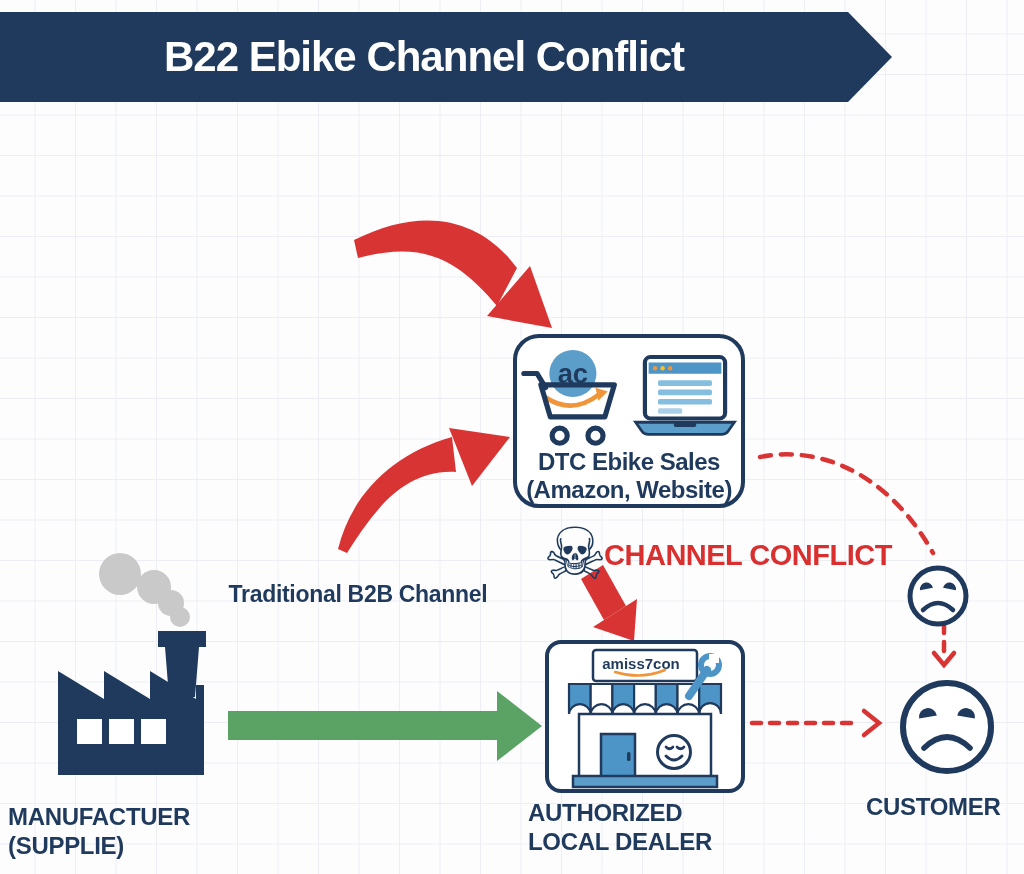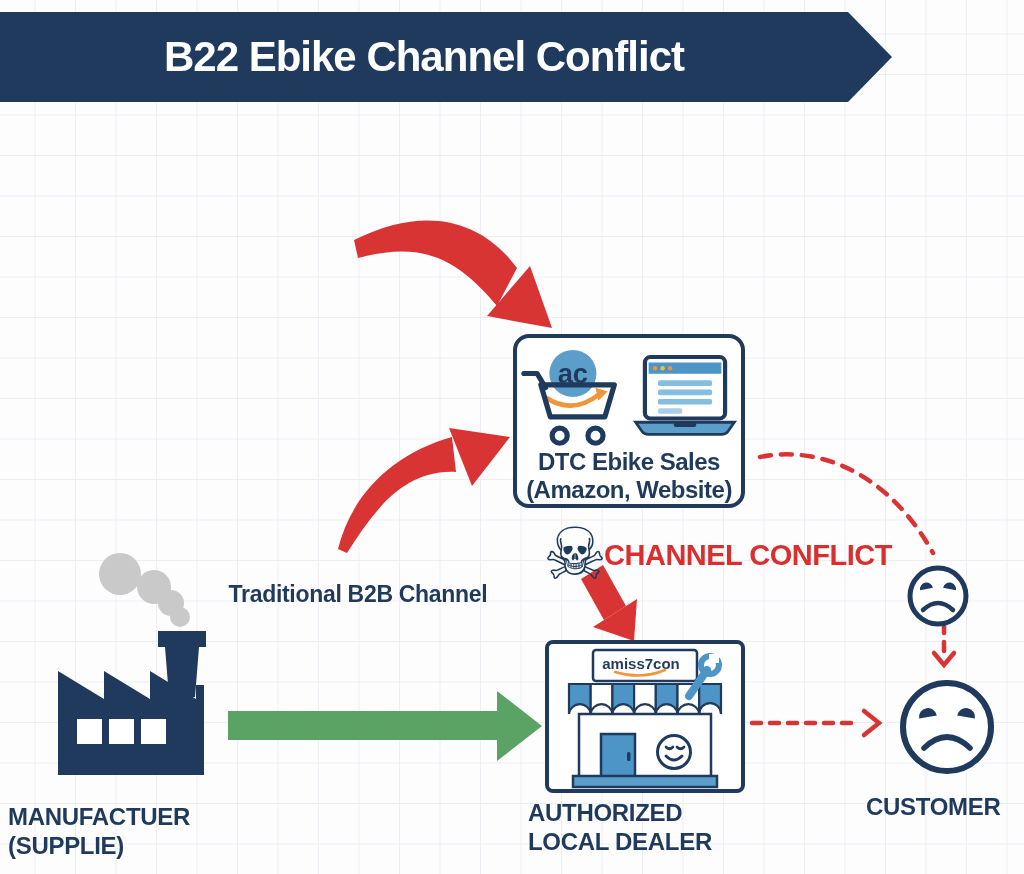--- a/index.html
+++ b/index.html
@@ -21,29 +21,29 @@
     filter: drop-shadow(0 2px 2px rgba(30,40,60,.3));
     z-index: 4;
   }
   .banner-title {
     position: absolute; left: 0; top: 0; width: 848px; height: 90px;
     line-height: 90px; text-align: center; color: #ffffff;
     font-size: 42px; font-weight: bold; letter-spacing: -1px;
   }
   .arrow-layer { left: 0; top: 0; width: 1024px; height: 874px; z-index: 2; }
   .box {
-    background: #ffffff; border: 4px solid #1f3a5c; border-radius: 16px;
+    background: #ffffff; border: 4px solid #1f3a5c; border-radius: 26px;
     z-index: 3; display: flex; flex-direction: column; align-items: center; justify-content: flex-end;
   }
   .dtc-box { left: 513px; top: 334px; width: 232px; height: 174px; padding-top: 10px; }
   .dtc-icons { display: flex; align-items: center; gap: 6px; height: 100px; }
   .dtc-text { text-align: center; font-weight: bold; font-size: 24px;
     letter-spacing: -0.5px; line-height: 28px; color: #1f3a5c; }
   .dealer-box { left: 545px; top: 640px; width: 200px; height: 153px;
-    border-radius: 8px; justify-content: center; }
+    border-radius: 16px; justify-content: center; }
   .skull { left: 533px; top: 512px; width: 84px; height: 84px;
     font-family: "DejaVu Sans", sans-serif; font-size: 72px; line-height: 84px;
     text-align: center; color: #1f3a5c; z-index: 3; }
   .conflict-title { left: 604px; top: 539px; width: 288px; text-align: center;
     font-size: 29px; font-weight: 800; letter-spacing: -0.5px; color: #d92f2f; z-index: 3; }
   .conflict-sub { left: 596px; top: 573px; width: 300px; text-align: center;
     font-size: 23px; font-weight: bold; letter-spacing: -0.3px; color: #1f3a5c; z-index: 3; }
   .b2b-label { left: 216px; top: 581px; width: 284px; text-align: center;
     font-size: 23px; font-weight: bold; letter-spacing: -0.3px; color: #1f3a5c; z-index: 3; }
   .big-label { font-size: 24px; font-weight: bold; letter-spacing: -0.3px;

